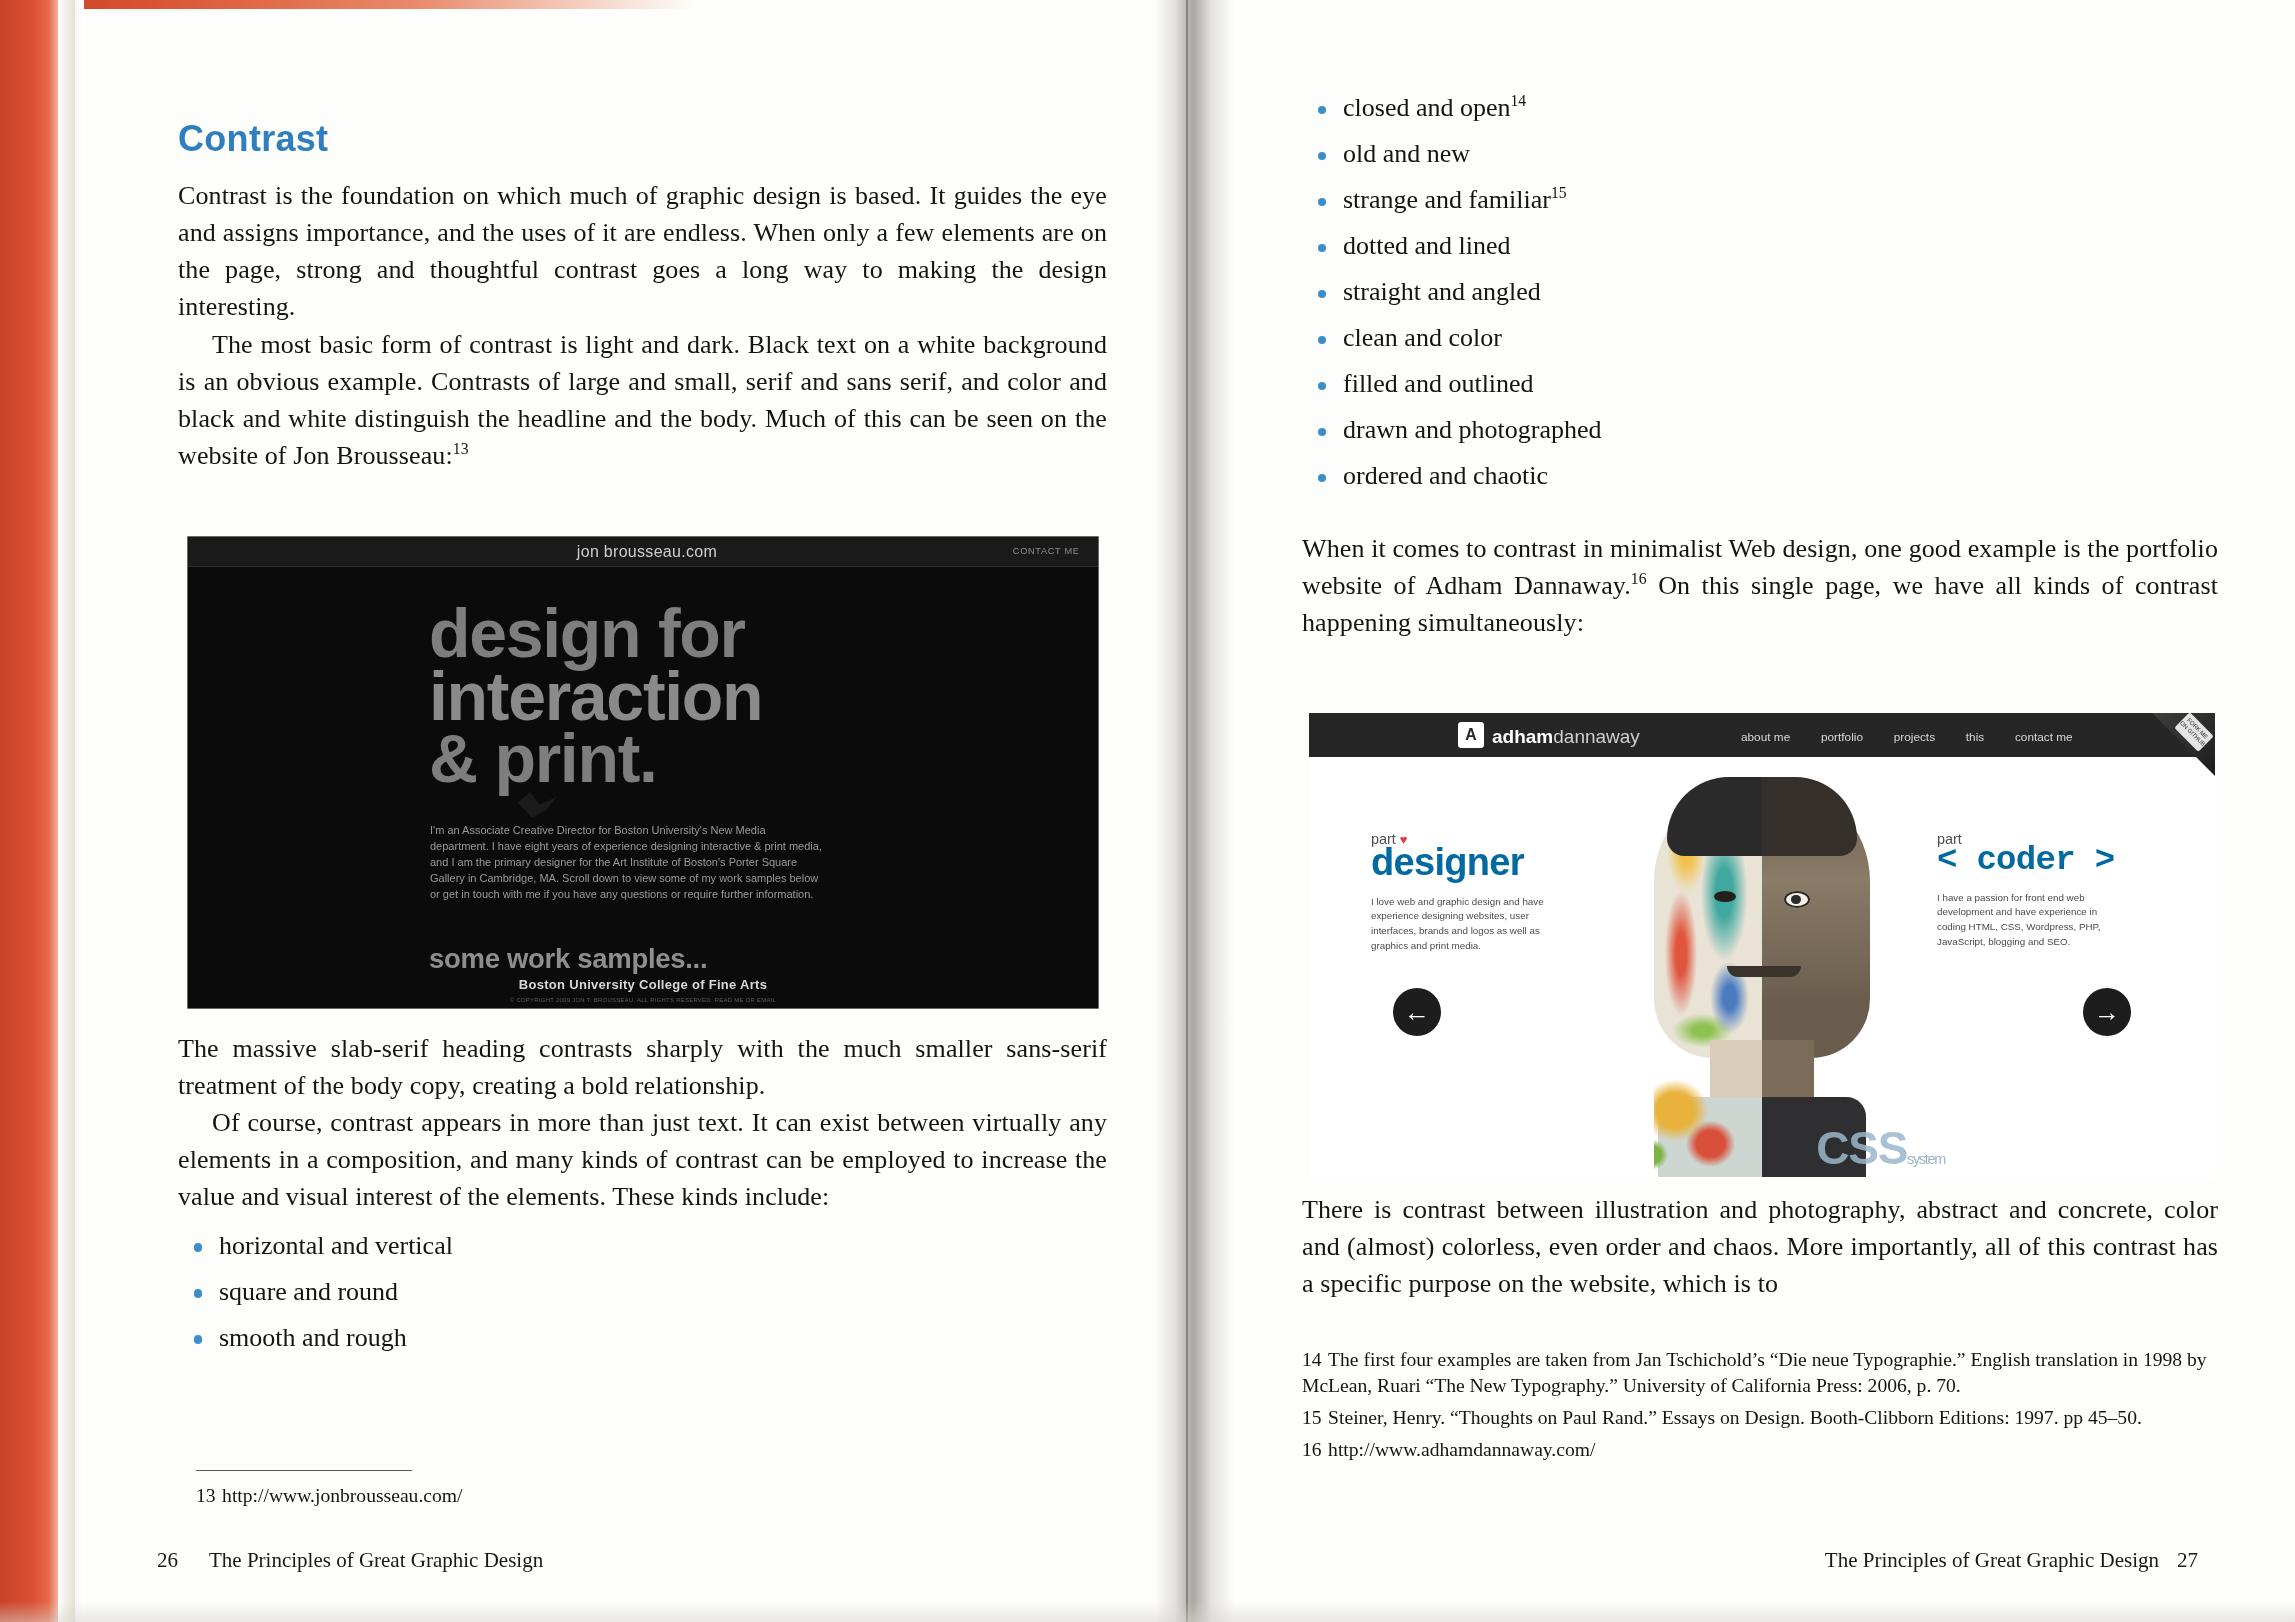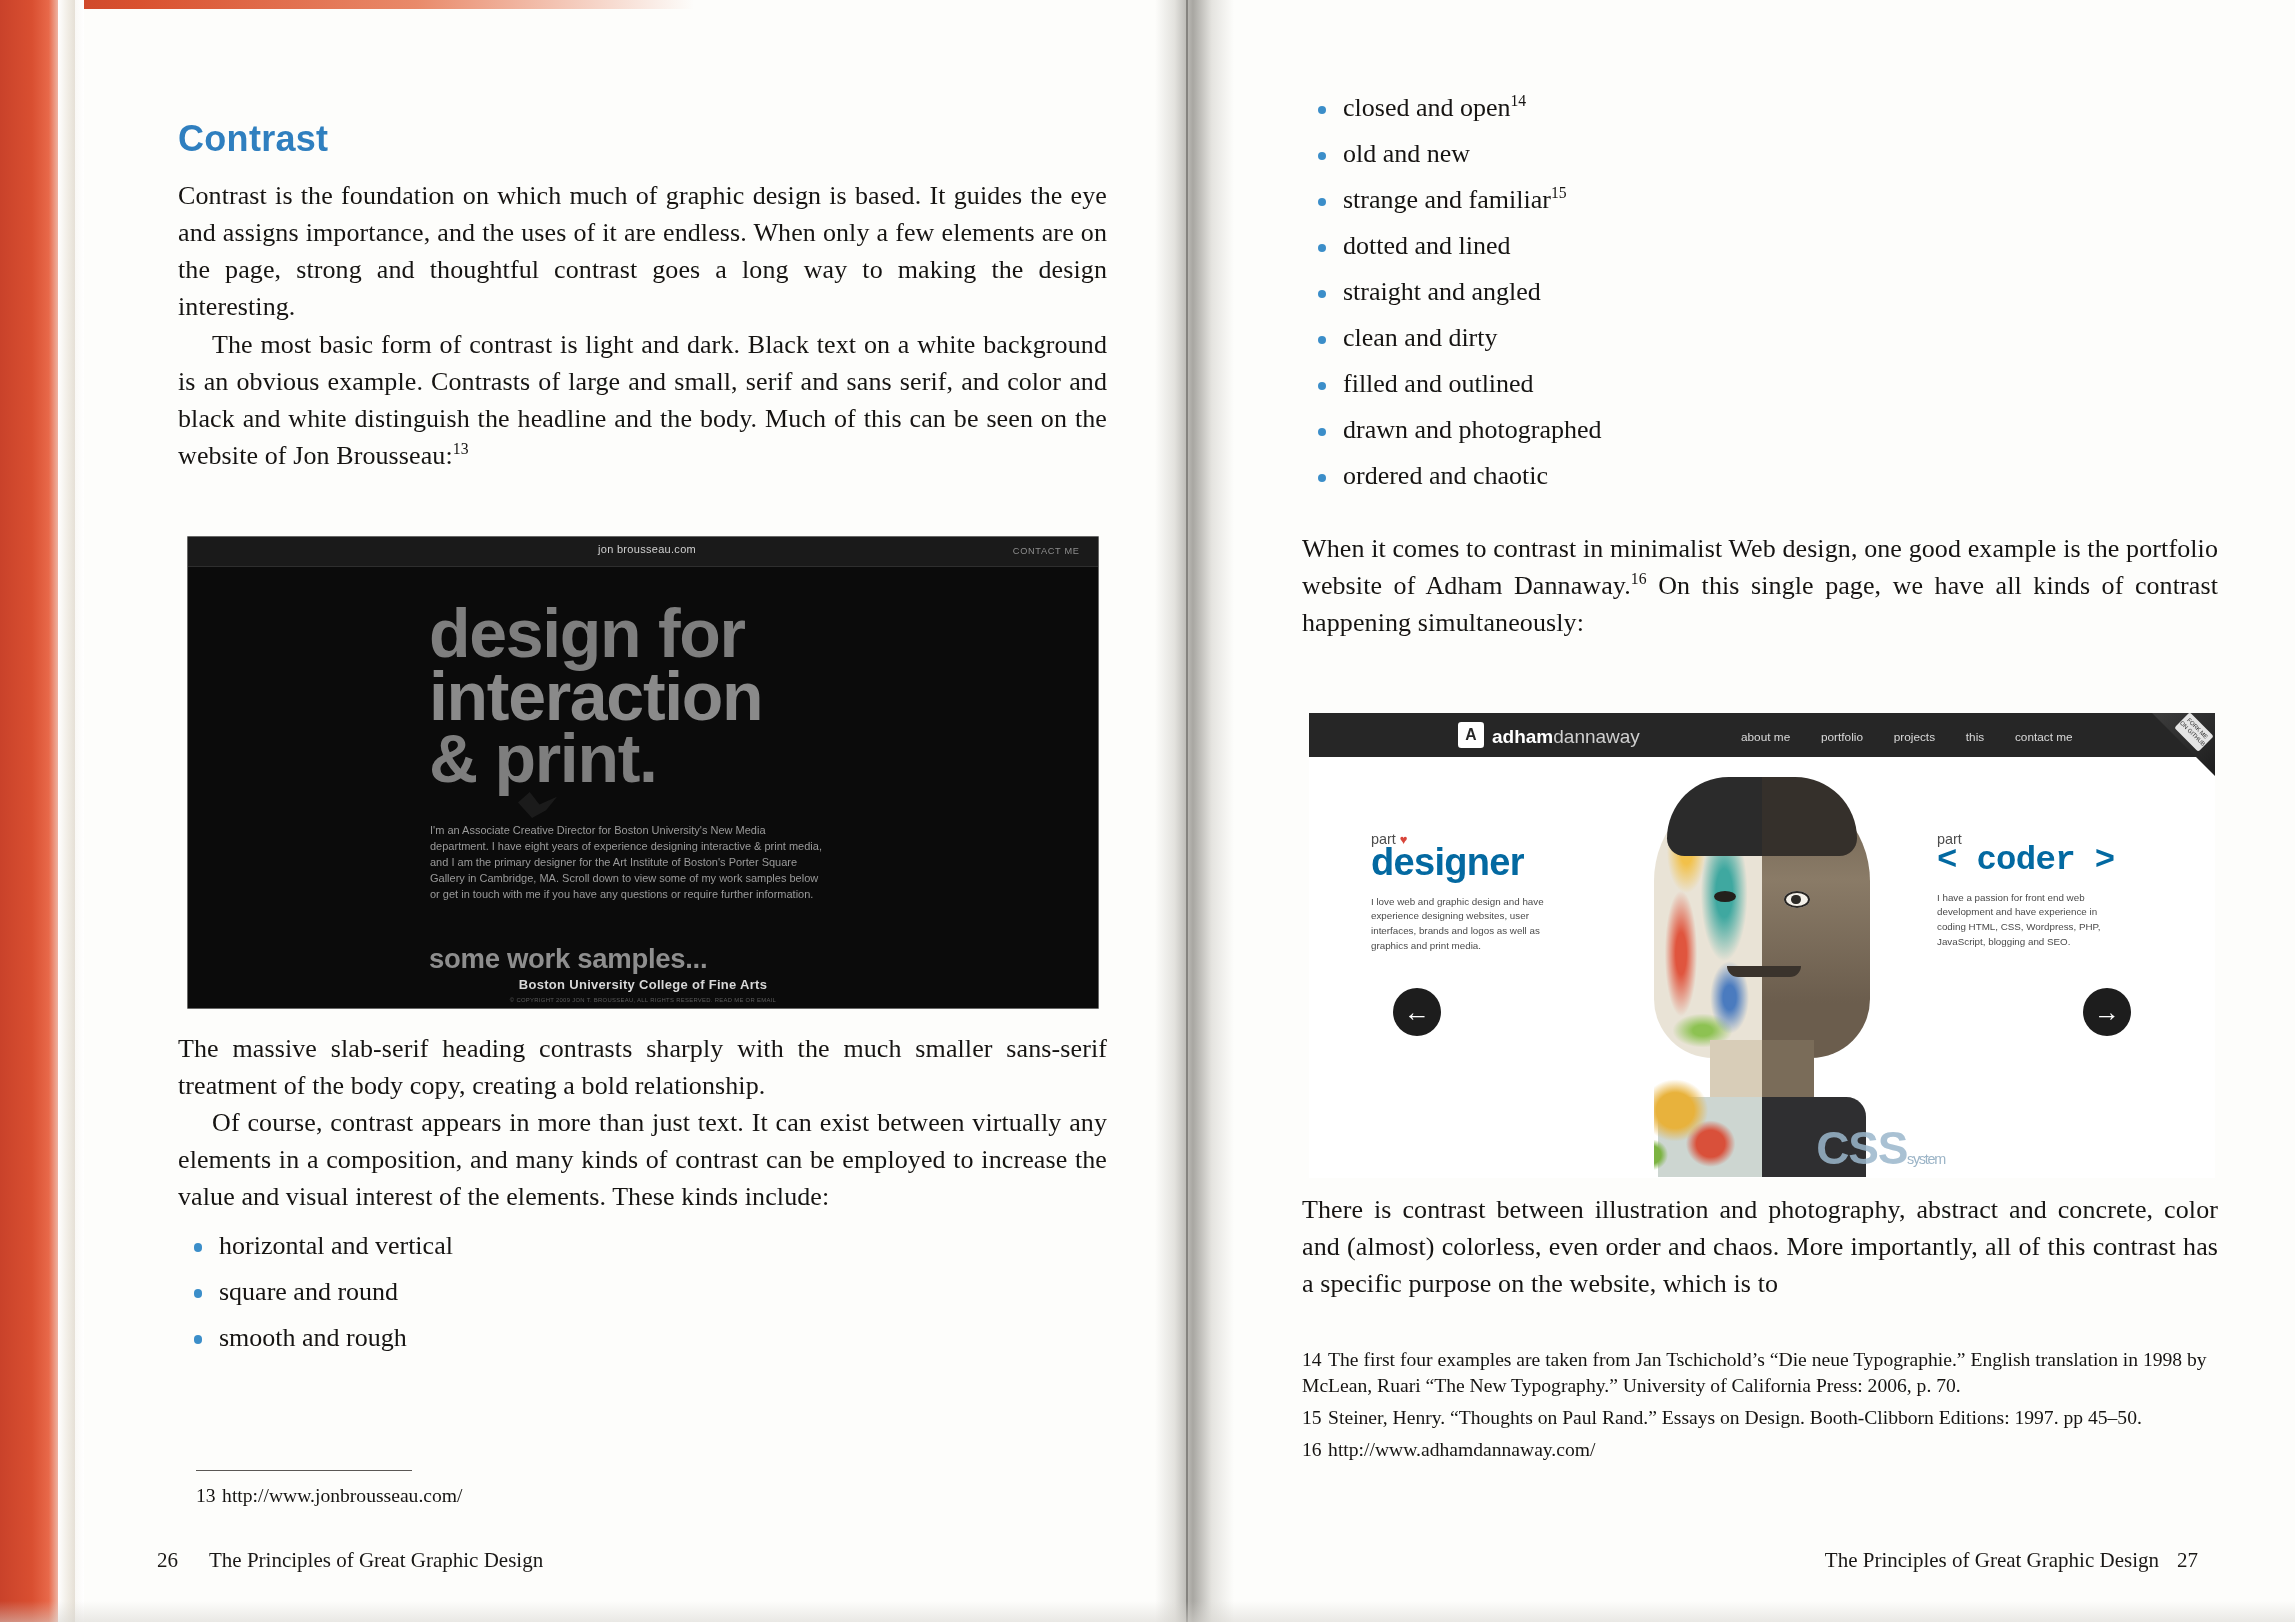--- a/index.html
+++ b/index.html
@@ -132,21 +132,21 @@
     overflow: hidden;
     box-shadow: 0 0 0 0.7px #2a2a2a;
   }
   .jb-topbar {
     position: absolute; left: 0; top: 0; width: 100%; height: 29px;
     background: #1a1a1a;
     border-bottom: 0.7px solid #2e2e2e;
   }
   .jb-logo {
     position: absolute; left: 50%; transform: translateX(-50%); top: 5.9px;
-    color: #cfcfcf; font-family: "Liberation Sans", sans-serif; font-size: 11px;
+    color: #cfcfcf; font-family: "Liberation Sans", sans-serif; font-size: 16px;
     letter-spacing: 0.3px;
     padding-left: 8px;
   }
   .jb-nav {
     position: absolute; right: 18.3px; top: 9.2px;
     color: #8d8d8d; font-family: "Liberation Sans", sans-serif; font-size: 9.2px;
     letter-spacing: 0.7px;
   }
   .jb-head {
     position: absolute; left: 241px; top: 65px;
@@ -390,21 +390,21 @@
   <div class="folio" style="left:157px; top:1548px;">26</div>
   <div class="folio" style="left:209px; top:1548px;">The Principles of Great Graphic Design</div>
 
   <div class="col" style="left:1302px; top:95px; width:916px;">
     <ul class="bullets" style="margin-top:0;">
       <li><span>closed and open</span><sup>14</sup></li>
       <li><span>old and new</span></li>
       <li><span>strange and familiar</span><sup>15</sup></li>
       <li><span>dotted and lined</span></li>
       <li><span>straight and angled</span></li>
-      <li><span>clean and dirty</span></li>
+      <li><span>clean and color</span></li>
       <li><span>filled and outlined</span></li>
       <li><span>drawn and photographed</span></li>
       <li><span>ordered and chaotic</span></li>
     </ul>
 
     <p class="body" style="margin-top:22px;"><span>When it comes to contrast in minimalist Web design, one good example is the portfolio website of Adham Dannaway.</span><sup>16</sup><span> On this single page, we have all kinds of contrast happening simultaneously:</span></p>
   </div>
 
   <div class="fig-ad">
     <div class="ad-topbar"></div>

